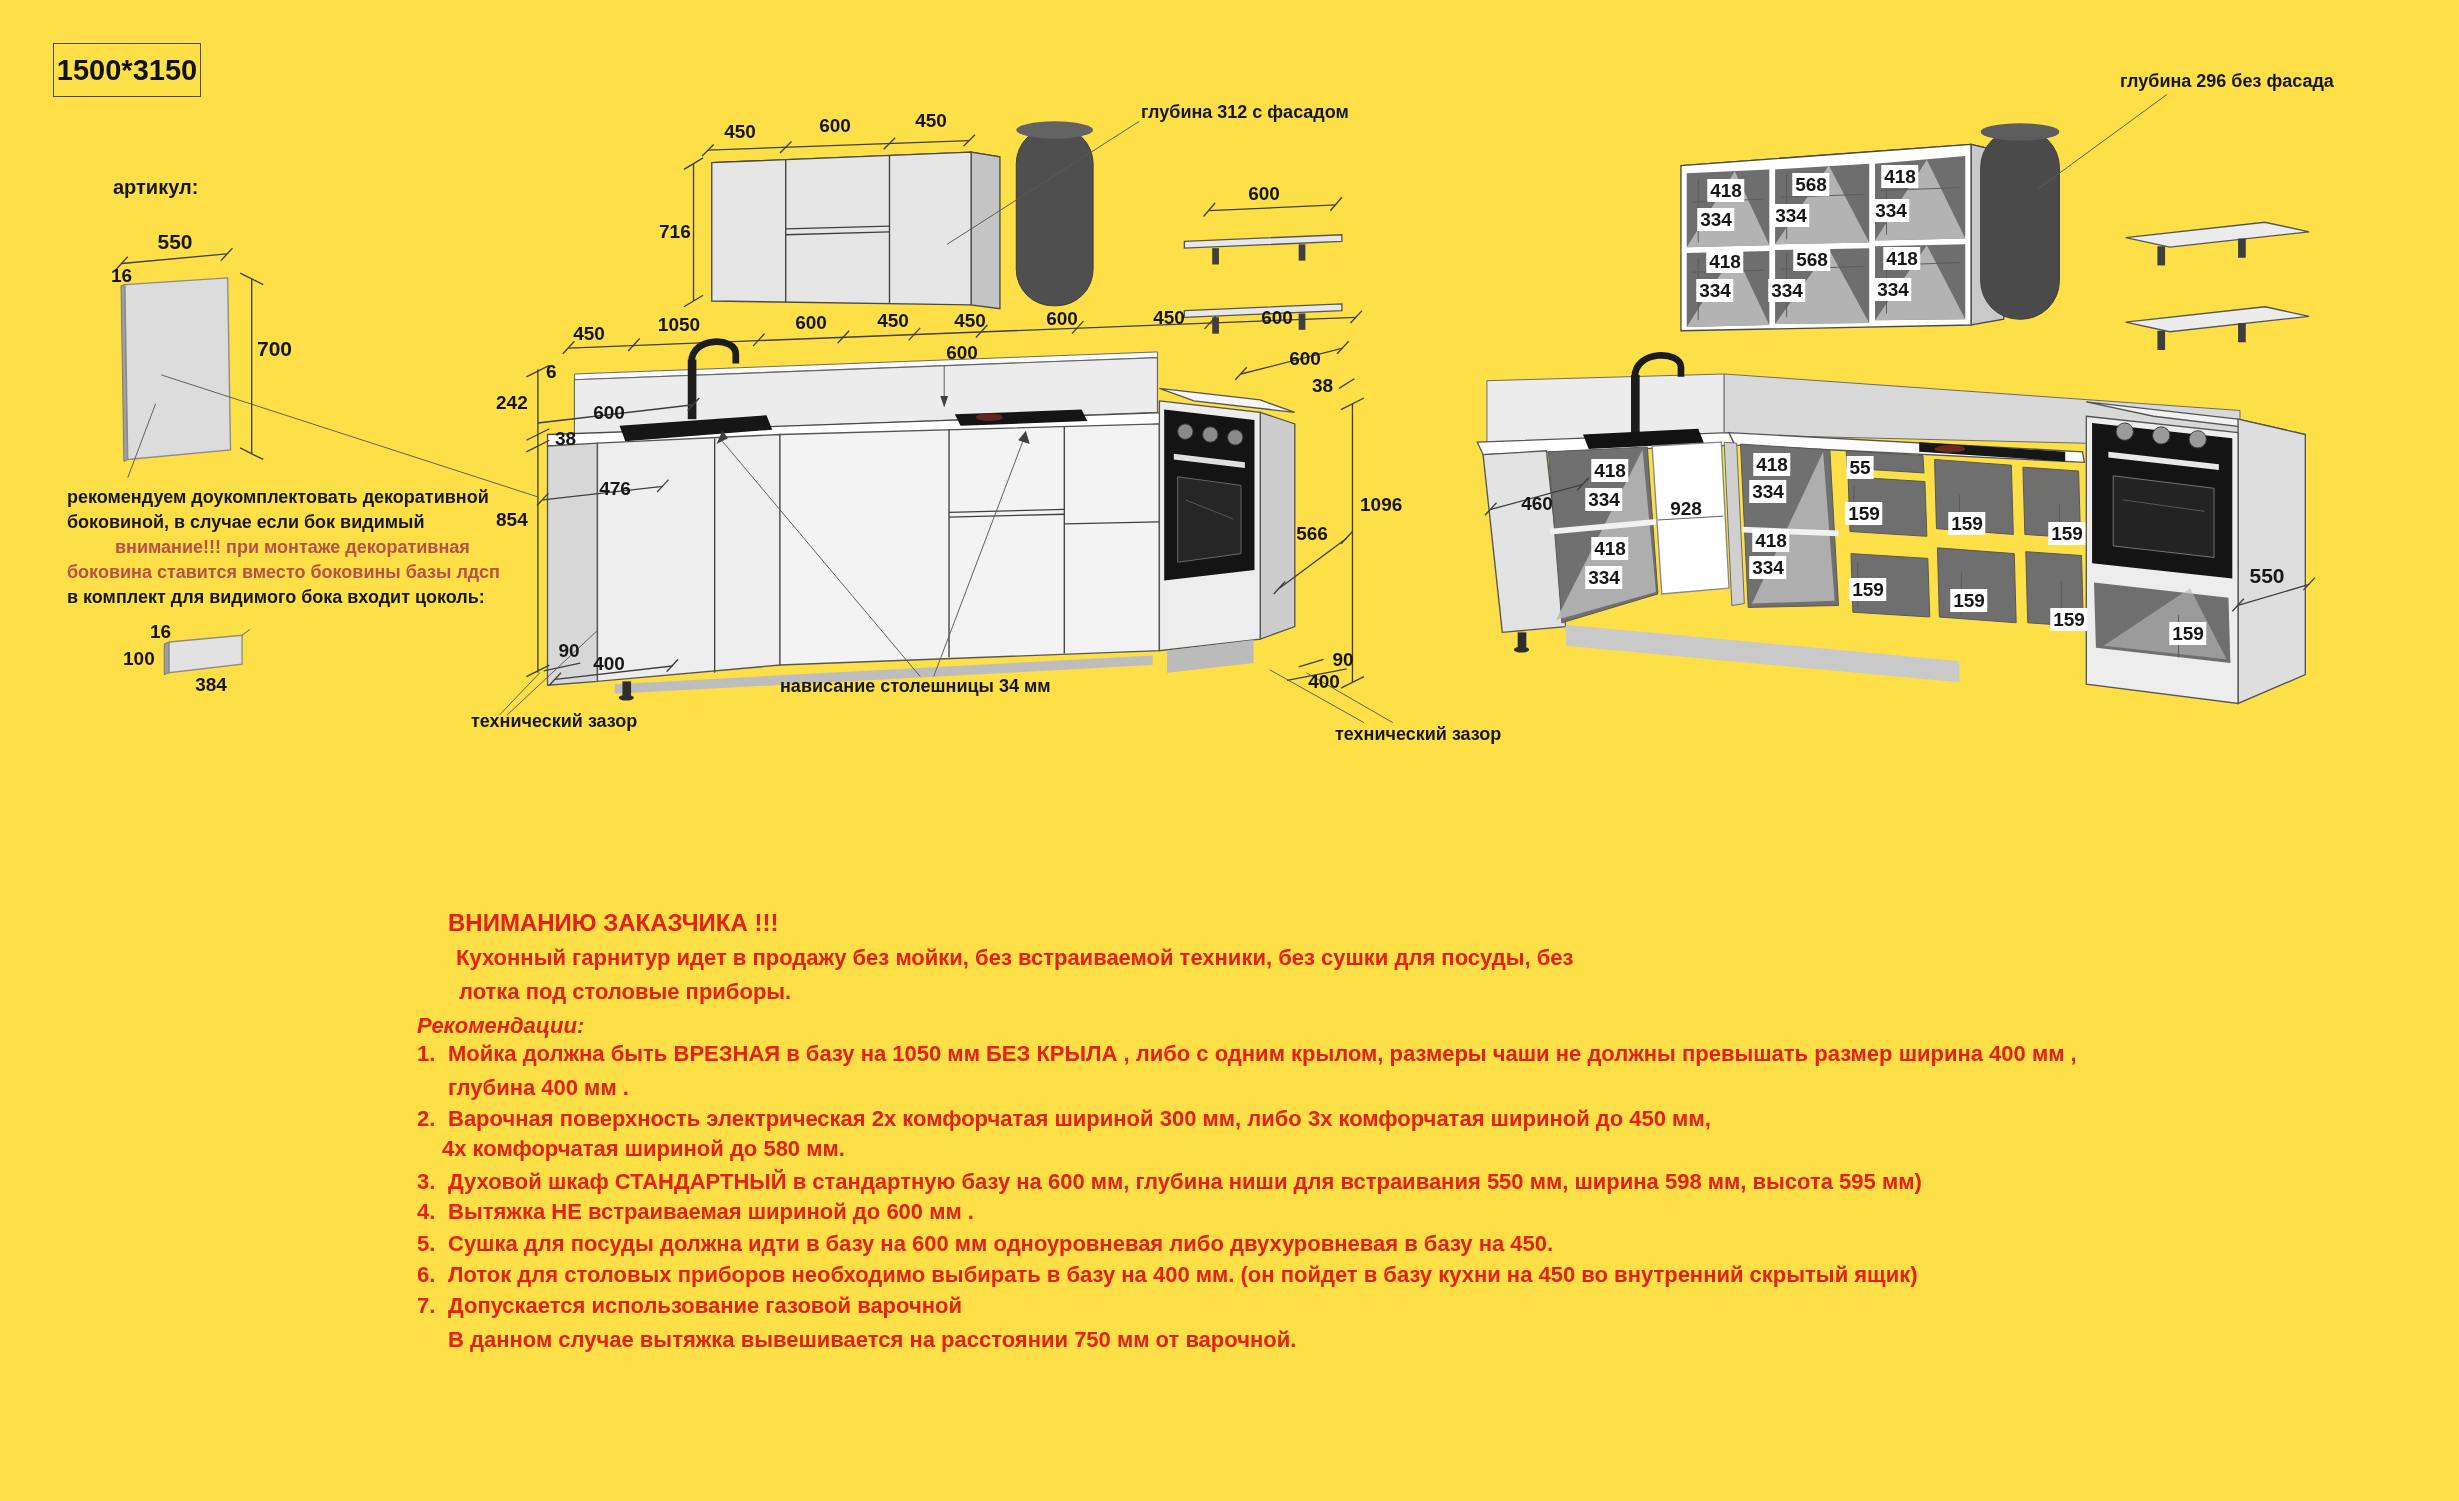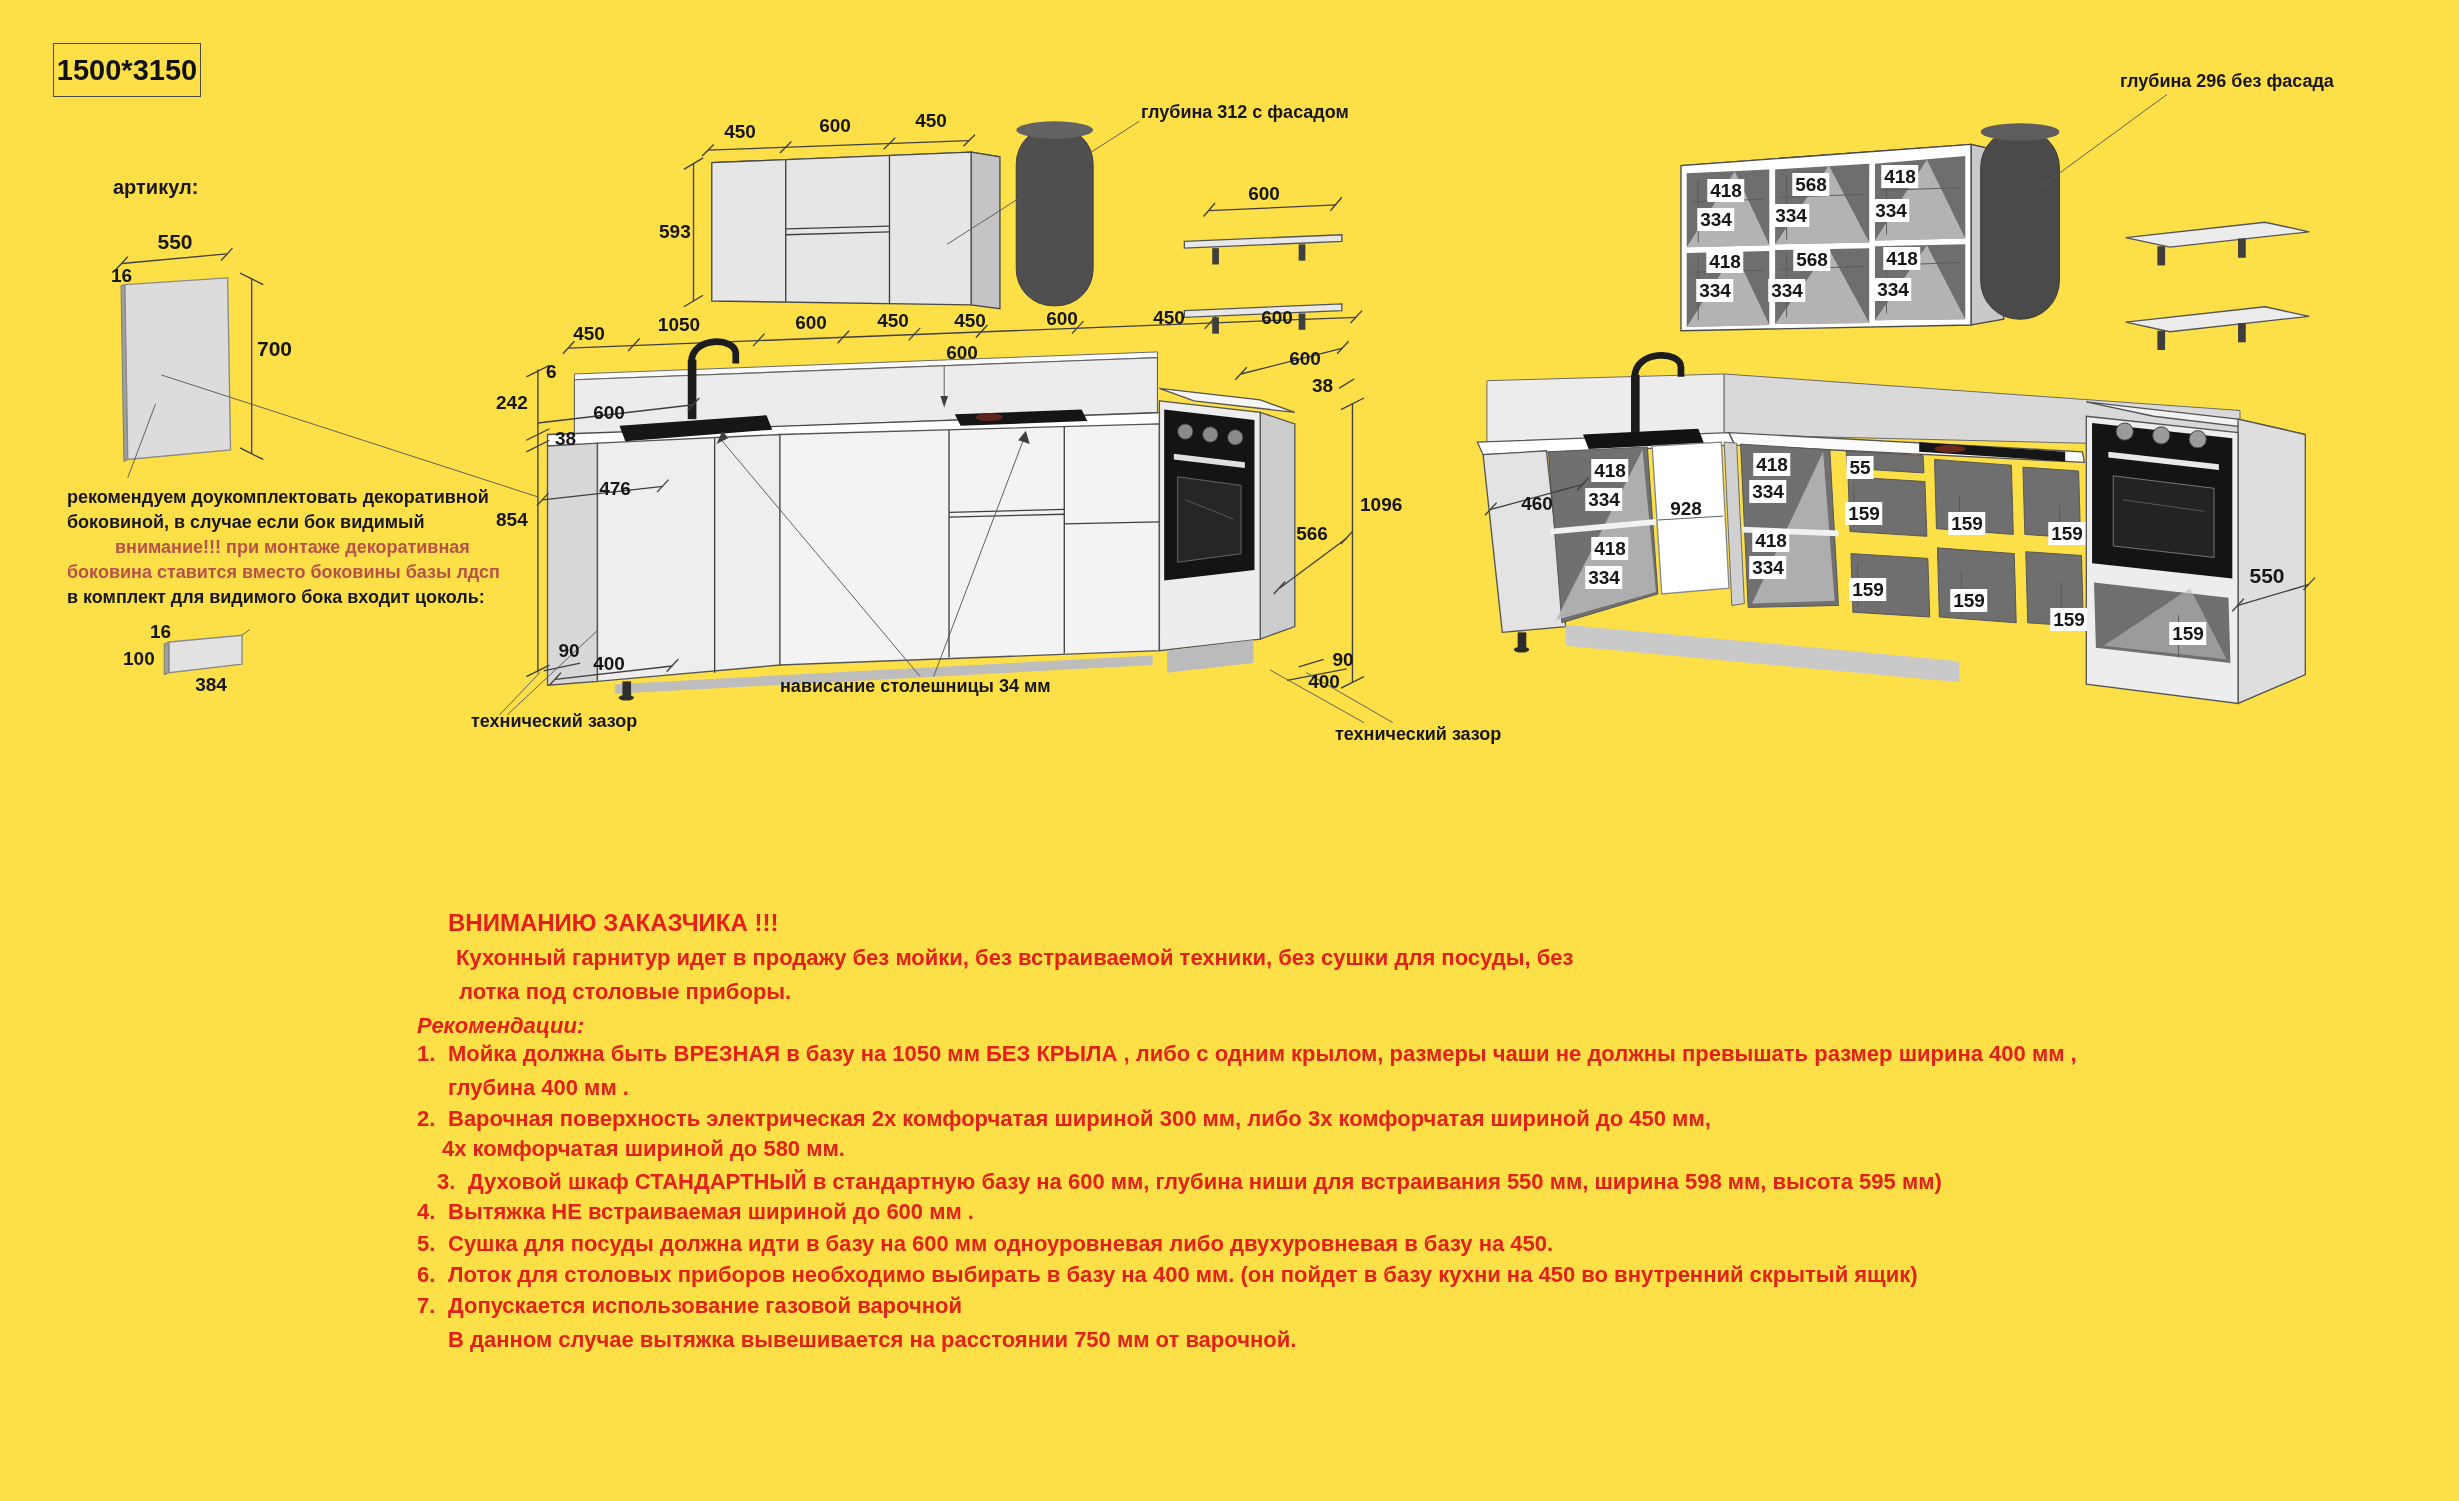--- a/index.html
+++ b/index.html
@@ -319,21 +319,21 @@
     <div class="note" style="position:static;">в комплект для видимого бока входит цоколь:</div>
   </div>
 
   <div class="dl" style="left:150px;top:621px;">16</div>
   <div class="dl" style="left:123px;top:648px;">100</div>
   <div class="d" style="left:211px;top:674px;">384</div>
 
   <div class="d" style="left:740px;top:121px;">450</div>
   <div class="d" style="left:835px;top:115px;">600</div>
   <div class="d" style="left:931px;top:110px;">450</div>
-  <div class="dl" style="left:659px;top:221px;">593</div>
+  <div class="dl" style="left:659px;top:221px;">716</div>
   <div class="lab" style="left:1141px;top:102px;">глубина 312 с фасадом</div>
   <div class="d" style="left:1264px;top:183px;">600</div>
 
   <div class="d" style="left:589px;top:323px;">450</div>
   <div class="d" style="left:679px;top:314px;">1050</div>
   <div class="d" style="left:811px;top:312px;">600</div>
   <div class="d" style="left:893px;top:310px;">450</div>
   <div class="d" style="left:970px;top:310px;">450</div>
   <div class="d" style="left:1062px;top:308px;">600</div>
   <div class="d" style="left:1169px;top:307px;">450</div>
@@ -404,21 +404,21 @@
     <div class="rt" style="left:417px;top:1041px;">
       <span class="sp">1.</span><span>Мойка должна быть ВРЕЗНАЯ в базу на 1050 мм БЕЗ КРЫЛА , либо с одним крылом, размеры чаши  не должны превышать размер ширина  400  мм ,</span>
     </div>
     <div class="rt" style="left:448px;top:1075px;">глубина  400 мм .</div>
 
     <div class="rt" style="left:417px;top:1106px;">
       <span class="sp">2.</span><span>Варочная поверхность электрическая 2х комфорчатая  шириной 300 мм, либо 3х комфорчатая шириной до 450 мм,</span>
     </div>
     <div class="rt" style="left:442px;top:1136px;">4х комфорчатая шириной до 580 мм.</div>
 
-    <div class="rt" style="left:417px;top:1169px;margin-left:20px;">
+    <div class="rt" style="left:417px;top:1169px;">
       <span class="sp">3.</span><span>Духовой шкаф СТАНДАРТНЫЙ в стандартную базу на 600 мм, глубина ниши для встраивания 550 мм, ширина 598 мм, высота 595 мм)</span>
     </div>
 
     <div class="rt" style="left:417px;top:1199px;">
       <span class="sp">4.</span><span>Вытяжка НЕ встраиваемая шириной до 600 мм .</span>
     </div>
 
     <div class="rt" style="left:417px;top:1231px;">
       <span class="sp">5.</span><span>Сушка для посуды должна идти в базу на 600 мм одноуровневая либо двухуровневая в базу на 450.</span>
     </div>

